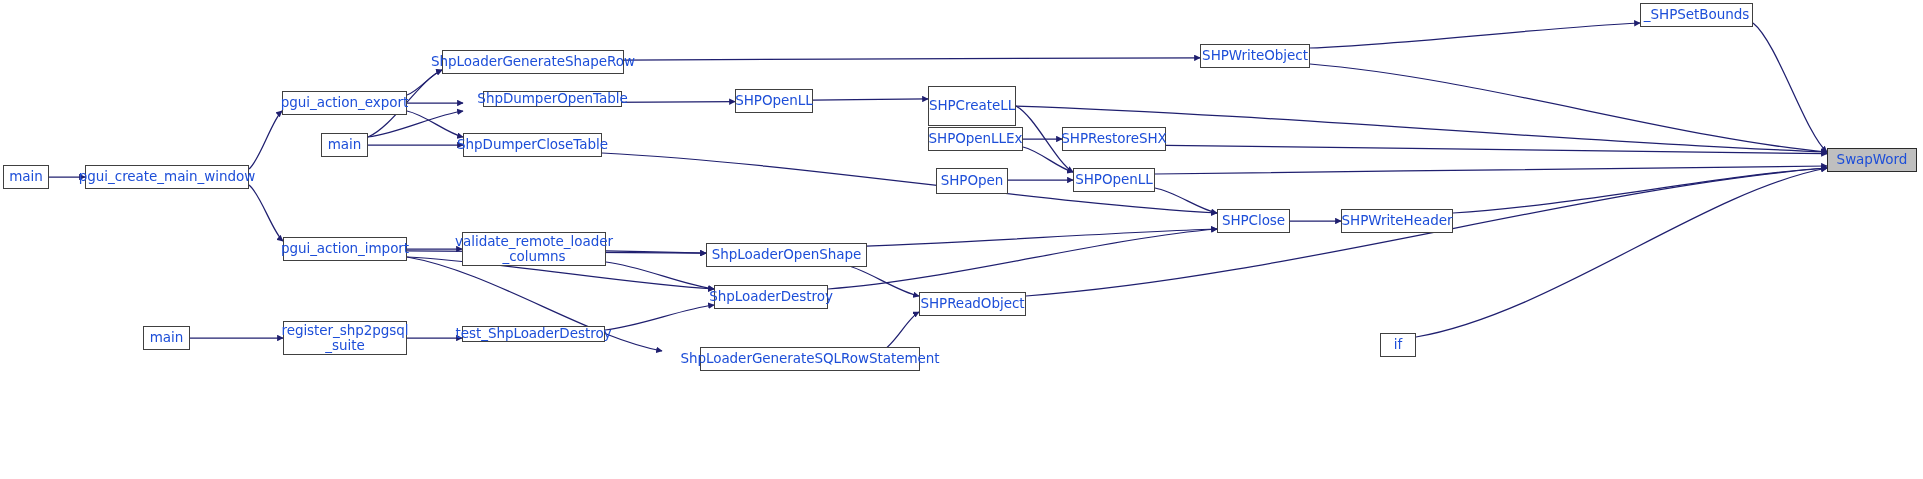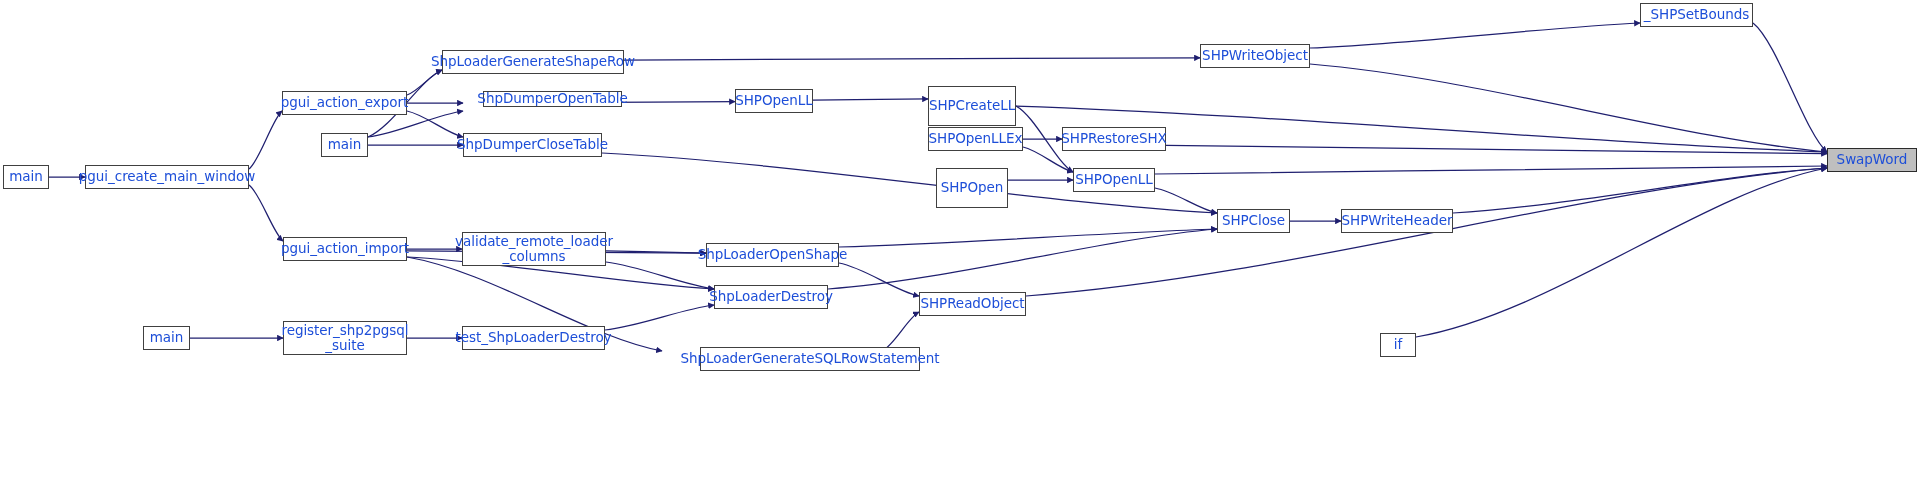--- a/index.html
+++ b/index.html
@@ -106,32 +106,32 @@
     <div class="node" style="left: 85px; top: 165px; width: 164px; height: 24px;">pgui_create_main_window</div>
     <div class="node" style="left: 282px; top: 91px; width: 125px; height: 24px;">pgui_action_export</div>
     <div class="node" style="left: 321px; top: 133px; width: 47px; height: 24px;">main</div>
     <div class="node" style="left: 442px; top: 50px; width: 182px; height: 24px;">ShpLoaderGenerateShapeRow</div>
     <div class="node" style="left: 463px; top: 91px; width: 139px; height: 16px; margin-left: 20px;">ShpDumperOpenTable</div>
     <div class="node" style="left: 463px; top: 133px; width: 139px; height: 24px;">ShpDumperCloseTable</div>
     <div class="node" style="left: 735px; top: 89px; width: 78px; height: 24px;">SHPOpenLL</div>
     <div class="node" style="left: 928px; top: 86px; width: 88px; height: 40px;">SHPCreateLL</div>
     <div class="node" style="left: 928px; top: 127px; width: 95px; height: 24px;">SHPOpenLLEx</div>
     <div class="node" style="left: 1062px; top: 127px; width: 104px; height: 24px;">SHPRestoreSHX</div>
-    <div class="node" style="left: 936px; top: 168px; width: 72px; height: 40px;">SHPOpen</div>
+    <div class="node" style="left: 936px; top: 168px; width: 72px; height: 26px;">SHPOpen</div>
     <div class="node" style="left: 1073px; top: 168px; width: 82px; height: 24px;">SHPOpenLL</div>
     <div class="node" style="left: 1200px; top: 44px; width: 110px; height: 24px;">SHPWriteObject</div>
     <div class="node" style="left: 1640px; top: 3px; width: 113px; height: 24px;">_SHPSetBounds</div>
     <div class="node" style="left: 1217px; top: 209px; width: 73px; height: 24px;">SHPClose</div>
     <div class="node" style="left: 1341px; top: 209px; width: 112px; height: 24px;">SHPWriteHeader</div>
     <div class="node focus" style="left: 1827px; top: 148px; width: 90px; height: 24px;">SwapWord</div>
     <div class="node" style="left: 283px; top: 237px; width: 124px; height: 24px;">pgui_action_import</div>
     <div class="node" style="left: 462px; top: 232px; width: 144px; height: 34px;">validate_remote_loader
 _columns</div>
-    <div class="node" style="left: 706px; top: 243px; width: 133px; height: 24px;">ShpLoaderOpenShape</div>
+    <div class="node" style="left: 706px; top: 243px; width: 161px; height: 24px;">ShpLoaderOpenShape</div>
     <div class="node" style="left: 714px; top: 285px; width: 114px; height: 24px;">ShpLoaderDestroy</div>
     <div class="node" style="left: 919px; top: 292px; width: 107px; height: 24px;">SHPReadObject</div>
     <div class="node" style="left: 143px; top: 326px; width: 47px; height: 24px;">main</div>
     <div class="node" style="left: 283px; top: 321px; width: 124px; height: 34px;">register_shp2pgsql
 _suite</div>
-    <div class="node" style="left: 462px; top: 326px; width: 143px; height: 24px;">test_ShpLoaderDestroy</div>
+    <div class="node" style="left: 462px; top: 326px; width: 143px; height: 16px;">test_ShpLoaderDestroy</div>
     <div class="node" style="left: 662px; top: 347px; width: 220px; height: 24px; margin-left: 38px;">ShpLoaderGenerateSQLRowStatement</div>
     <div class="node" style="left: 1380px; top: 333px; width: 36px; height: 24px;">if</div>
   </div>
 
 </body></html>

